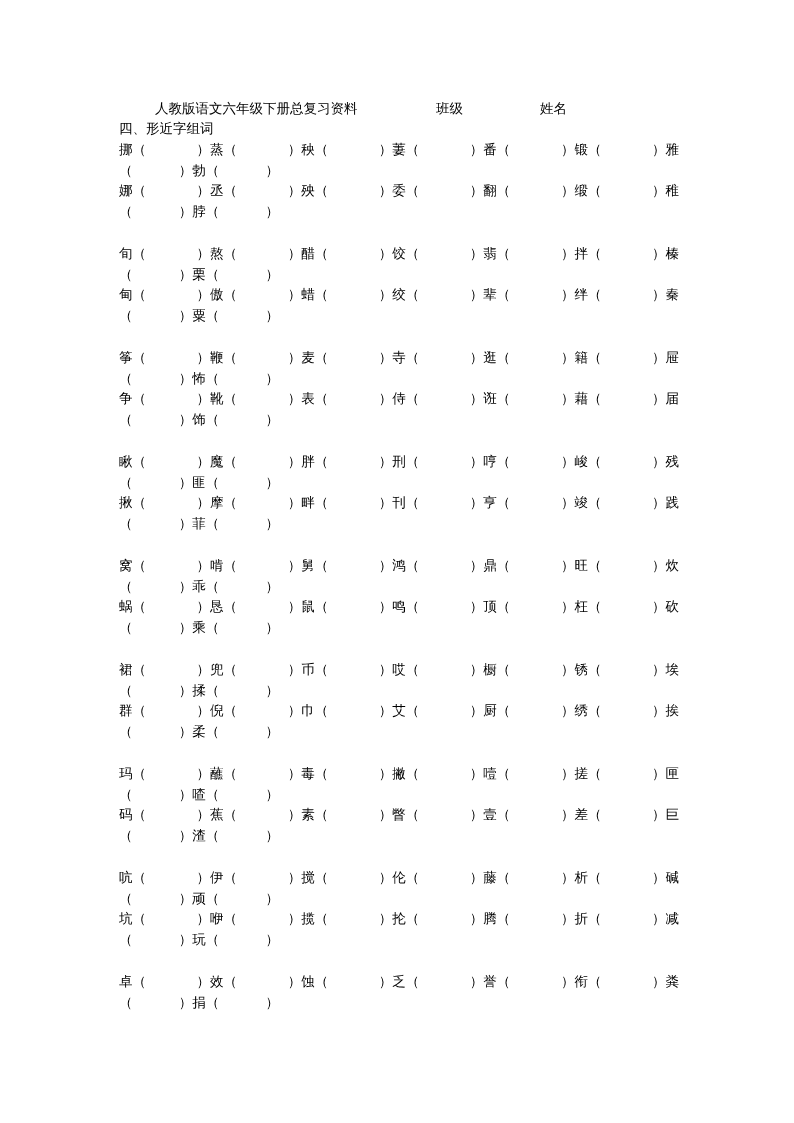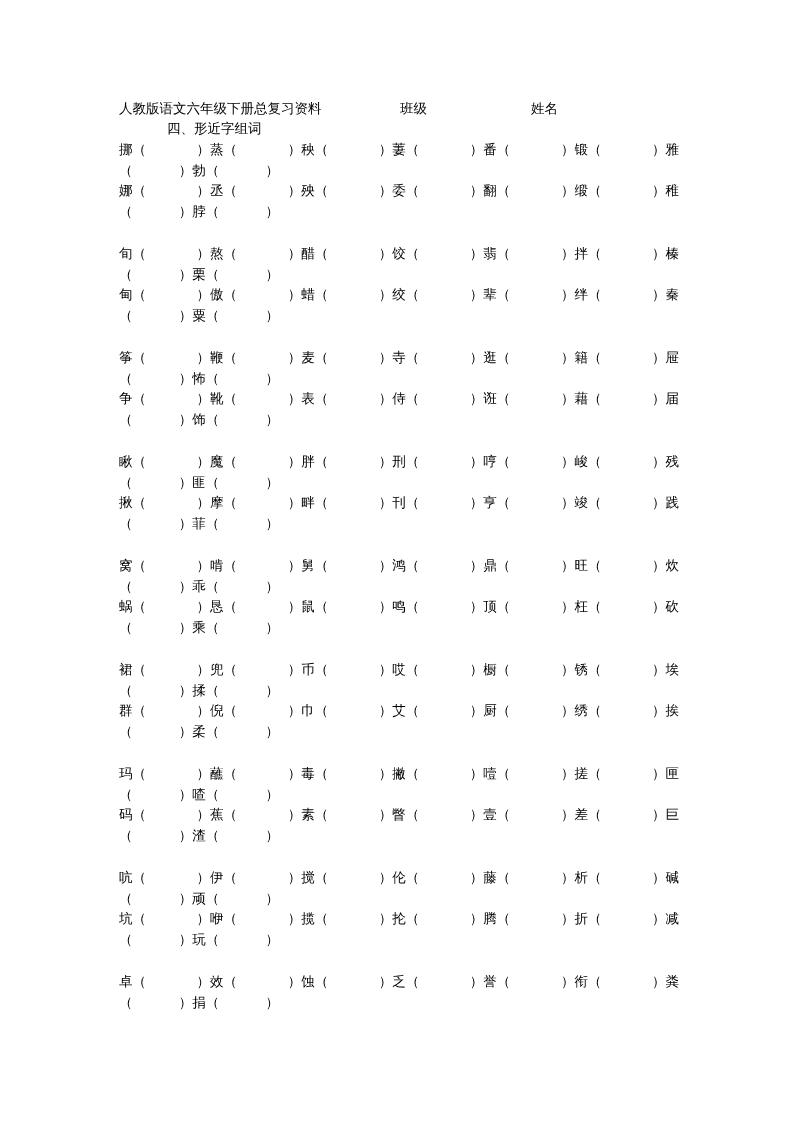--- a/index.html
+++ b/index.html
@@ -1,32 +1,32 @@
 <!DOCTYPE html>
 <html><head>
 <meta charset="utf-8">
 <style>
   html, body { margin: 0; padding: 0; background: #ffffff; }
   body { width: 794px; height: 1123px; position: relative; overflow: hidden;
          font-family: "DejaVu Sans", sans-serif; color: #000; font-size: 13.5px; }
   .line { position: absolute; left: 119px; width: 560px; height: 20px; line-height: 20px; white-space: nowrap; }
   .title-row { top: 98px; }
-  .title-row span { position: absolute; top: 0; }
-  .section { top: 118px; margin-left: 48px; }
+  .title-row span { position: absolute; top: 0; margin-left: 36px; }
+  .section { top: 118px; }
   .row { display: flex; justify-content: space-between; }
   .cell { white-space: pre; }
   .row2 { left: 119px; width: 160px; display: flex; justify-content: space-between; }
 </style>
 </head>
 <body>
 
 <div class="line title-row">
   <span style="left:0">人教版语文六年级下册总复习资料</span>
   <span style="left:281px">班级</span>
-  <span style="left:412px">姓名</span>
+  <span style="left:385px">姓名</span>
 </div>
 <div class="line section">四、形近字组词</div>
 
 <div id="groups">
     <div class="line row" style="top: 139px;">
       <span class="cell">挪（</span>
       <span class="cell">）蒸（</span>
       <span class="cell">）秧（</span>
       <span class="cell">）萋（</span>
       <span class="cell">）番（</span>

